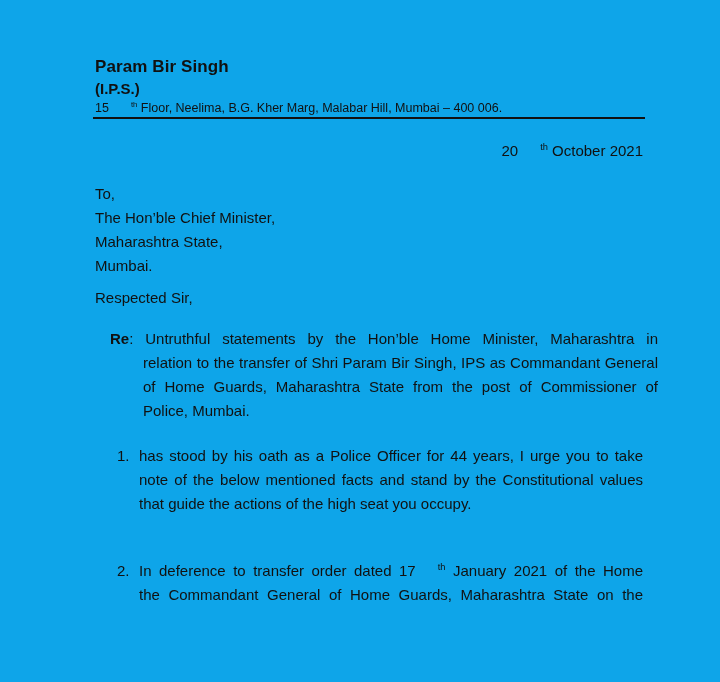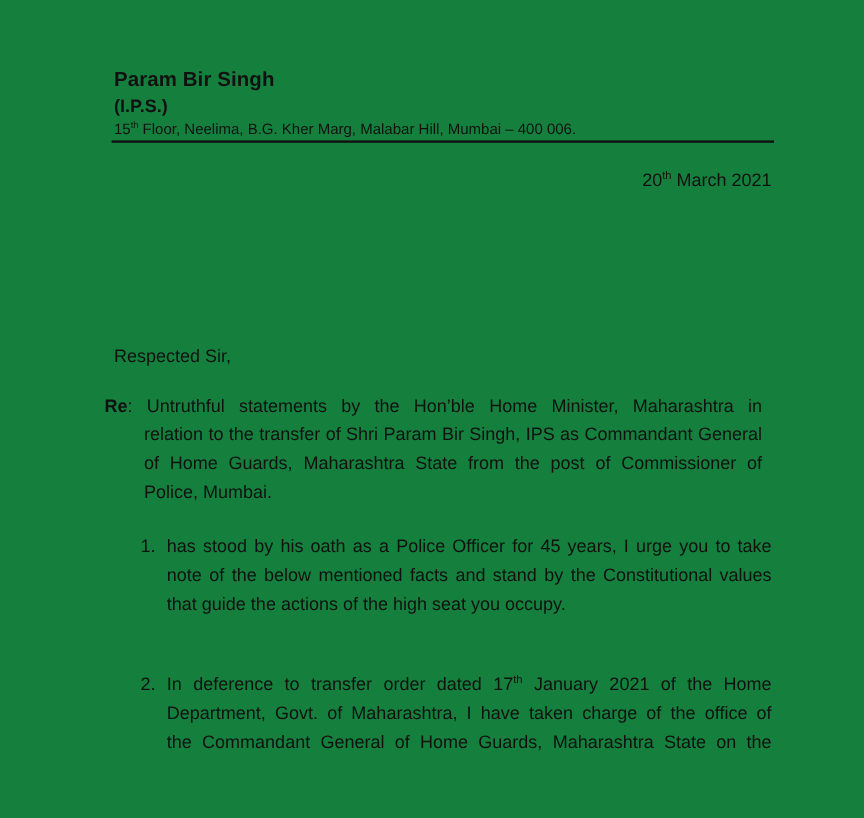--- a/index.html
+++ b/index.html
@@ -14,21 +14,21 @@
     position: relative;
     font-family: "Liberation Sans", "DejaVu Sans", sans-serif;
     color: #111111;
   }
   .page {
     position: absolute;
     left: 0;
     top: 0;
     width: 720px;
     height: 682px;
-    background: #15803d;
+    background: #0ea5e9;
   }
   .letterhead-name {
     position: absolute;
     left: 95px;
     top: 57px;
     font-size: 17px;
     font-weight: bold;
     letter-spacing: 0.1px;
   }
   .letterhead-rank {
@@ -50,20 +50,21 @@
     left: 93px;
     top: 117px;
     width: 552px;
     height: 2px;
     background: #111111;
   }
   sup {
     font-size: 0.62em;
     vertical-align: super;
     line-height: 0;
+    margin-left: 22px;
   }
   .date {
     position: absolute;
     right: 77px;
     top: 142px;
     font-size: 15px;
     white-space: nowrap;
   }
   .addressee {
     position: absolute;
@@ -75,21 +76,21 @@
   .addressee div { white-space: nowrap; }
   .salutation {
     position: absolute;
     left: 95px;
     top: 286px;
     font-size: 15px;
     line-height: 24px;
   }
   .subject {
     position: absolute;
-    left: 87px;
+    left: 110px;
     top: 327px;
     width: 548px;
     font-size: 15px;
     line-height: 24px;
   }
   .subject .re-label {
     font-weight: bold;
   }
   .subject .line {
     display: block;
@@ -136,43 +137,48 @@
 </head>
 <body>
 
 <div class="page">
 
   <div class="letterhead-name">Param Bir Singh</div>
   <div class="letterhead-rank">(I.P.S.)</div>
   <div class="letterhead-address"><span>15</span><sup>th</sup><span> Floor, Neelima, B.G. Kher Marg, Malabar Hill, Mumbai – 400 006.</span></div>
   <div class="letterhead-rule"></div>
 
-  <div class="date"><span>20</span><sup>th</sup><span> March 2021</span></div>
+  <div class="date"><span>20</span><sup>th</sup><span> October 2021</span></div>
 
+  <div class="addressee">
+    <div>To,</div>
+    <div>The Hon’ble Chief Minister,</div>
+    <div>Maharashtra State,</div>
+    <div>Mumbai.</div>
+  </div>
 
   <div class="salutation">Respected Sir,</div>
 
   <div class="subject">
     <span class="line"><span class="re-label">Re</span><span>: Untruthful statements by the Hon’ble Home Minister, Maharashtra in</span></span>
     <span class="line indent">relation to the transfer of Shri Param Bir Singh, IPS as Commandant General</span>
     <span class="line indent">of Home Guards, Maharashtra State from the post of Commissioner of</span>
     <span class="line indent last">Police, Mumbai.</span>
   </div>
 
   <div class="numbered item-1">
     <span class="num">1.</span>
     <div class="body">
-      <span class="line">has stood by his oath as a Police Officer for 45 years, I urge you to take</span>
+      <span class="line">has stood by his oath as a Police Officer for 44 years, I urge you to take</span>
       <span class="line">note of the below mentioned facts and stand by the Constitutional values</span>
       <span class="line last">that guide the actions of the high seat you occupy.</span>
     </div>
   </div>
 
   <div class="numbered item-2">
     <span class="num">2.</span>
     <div class="body">
       <span class="line"><span>In deference to transfer order dated 17</span><sup>th</sup><span> January 2021 of the Home</span></span>
-      <span class="line">Department, Govt. of Maharashtra, I have taken charge of the office of</span>
       <span class="line">the Commandant General of Home Guards, Maharashtra State on the</span>
     </div>
   </div>
 
 </div>
 
 </body></html>

